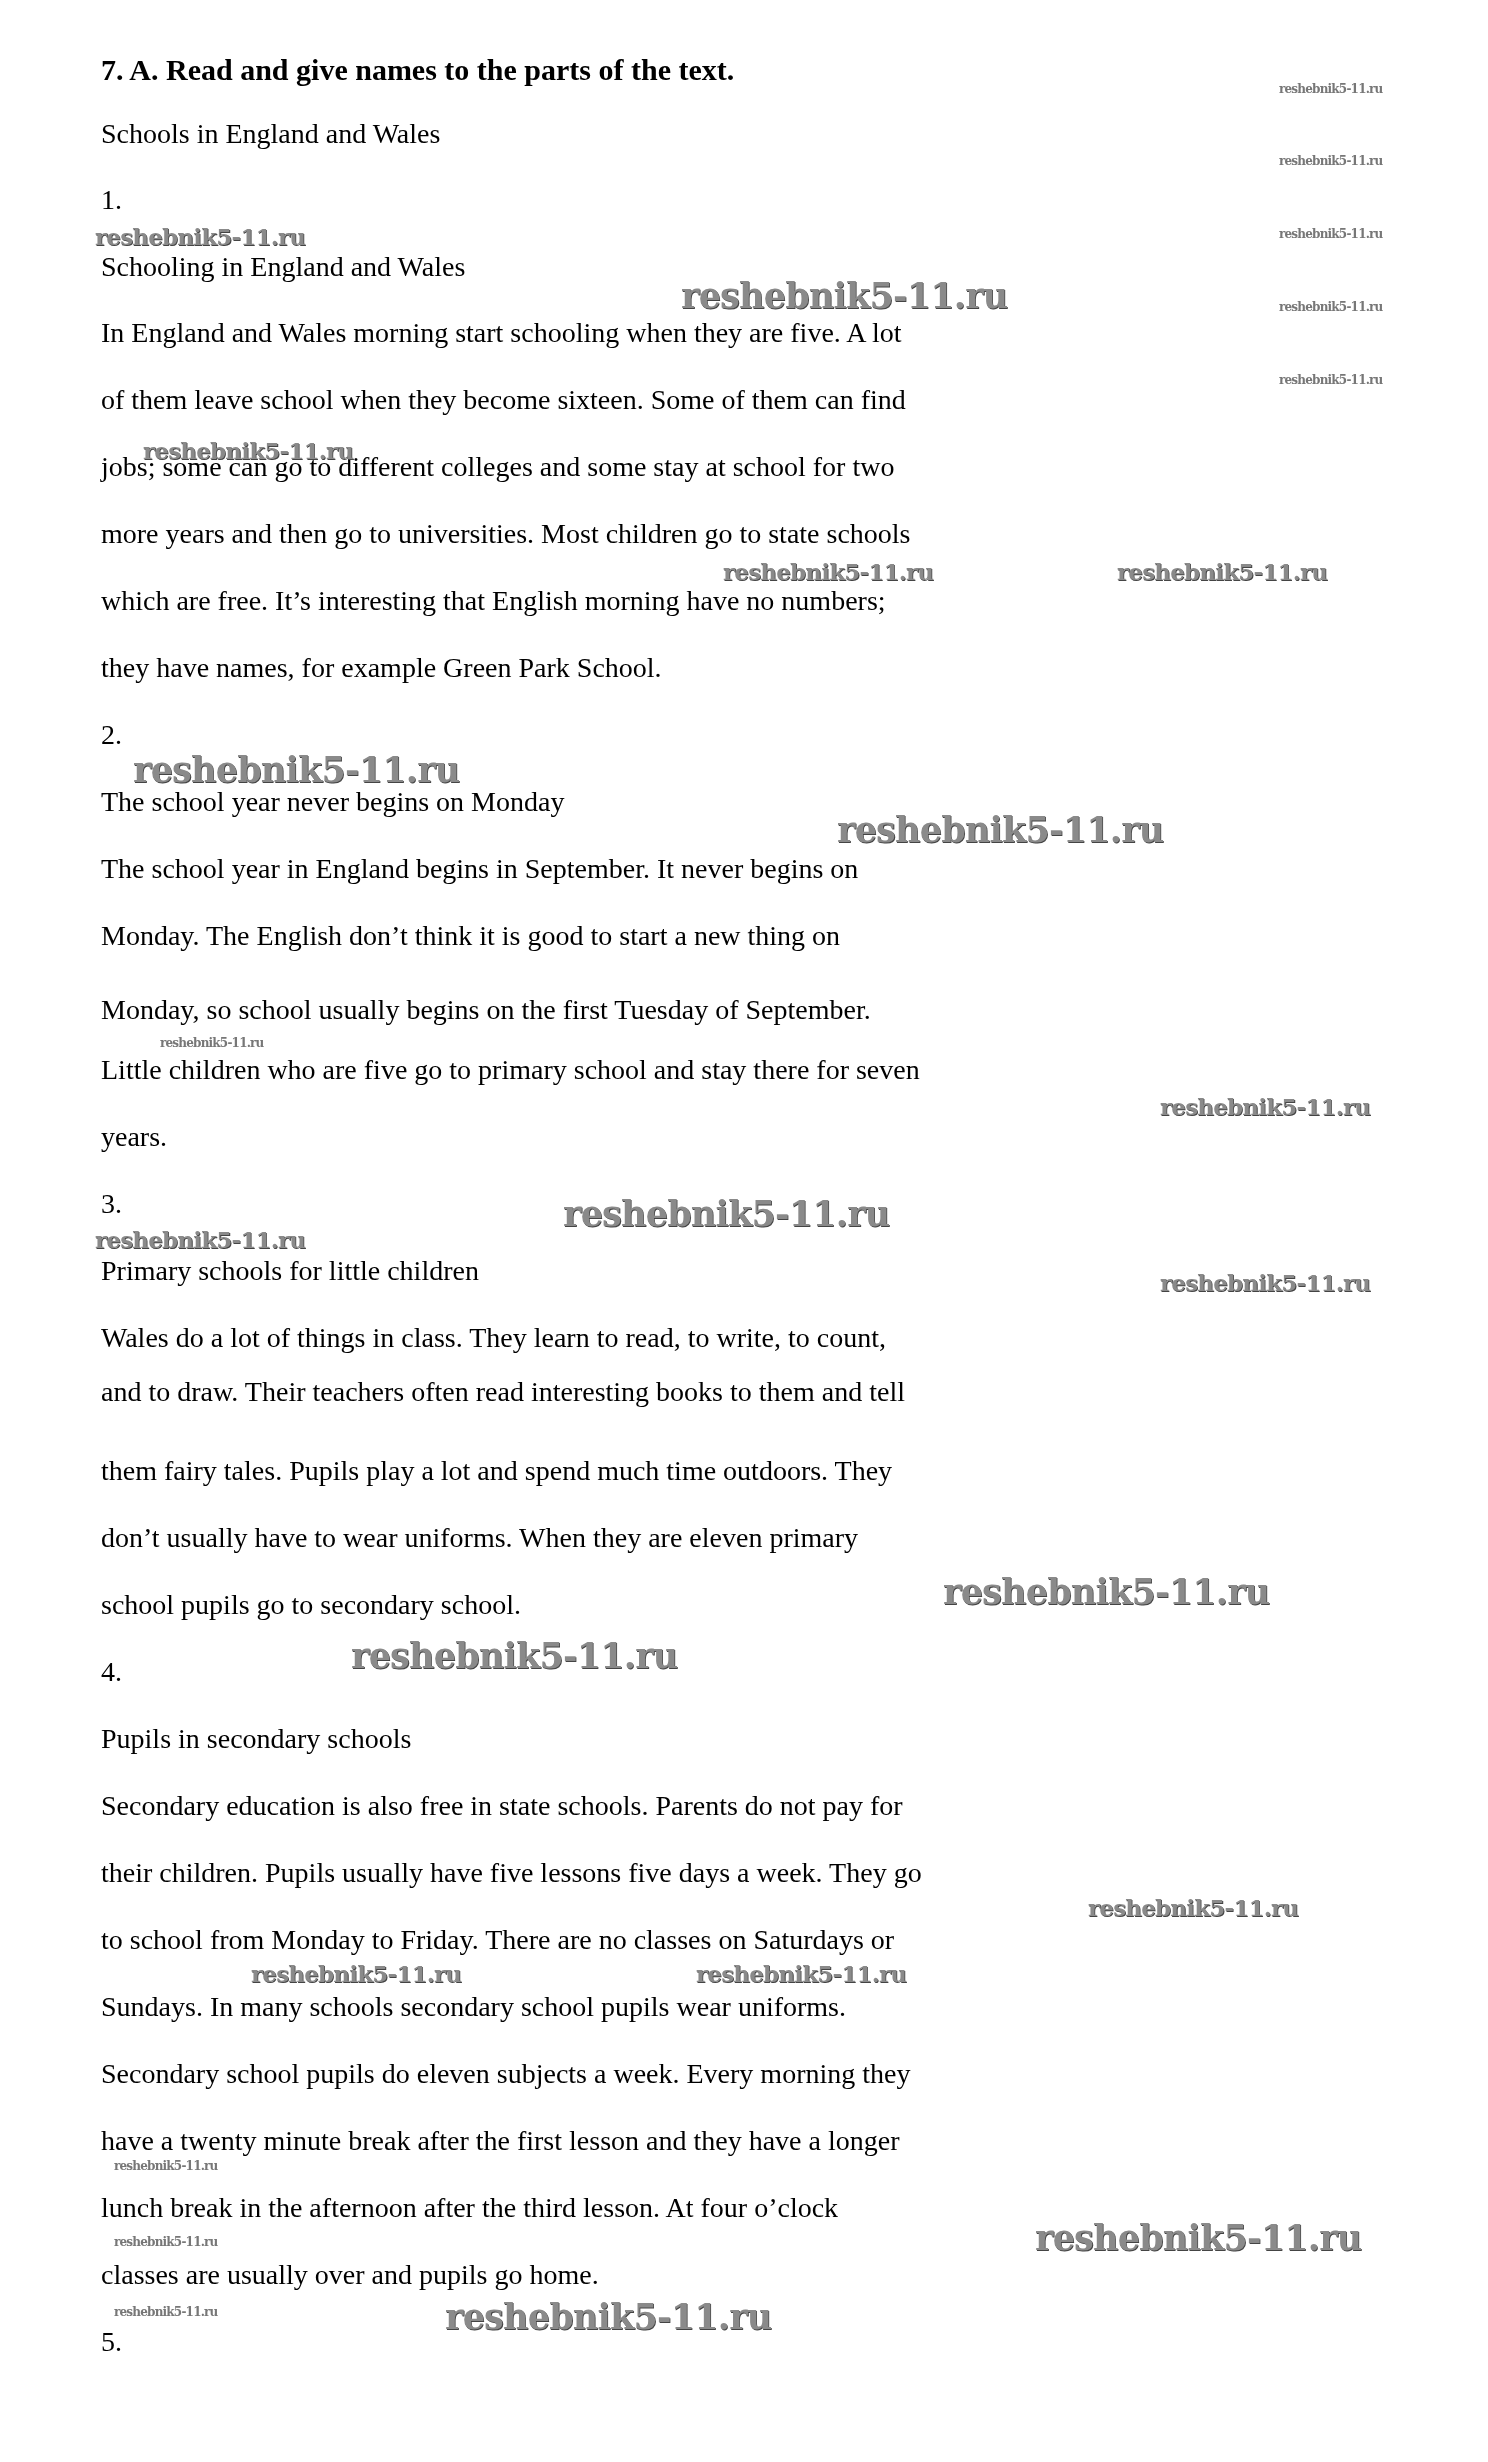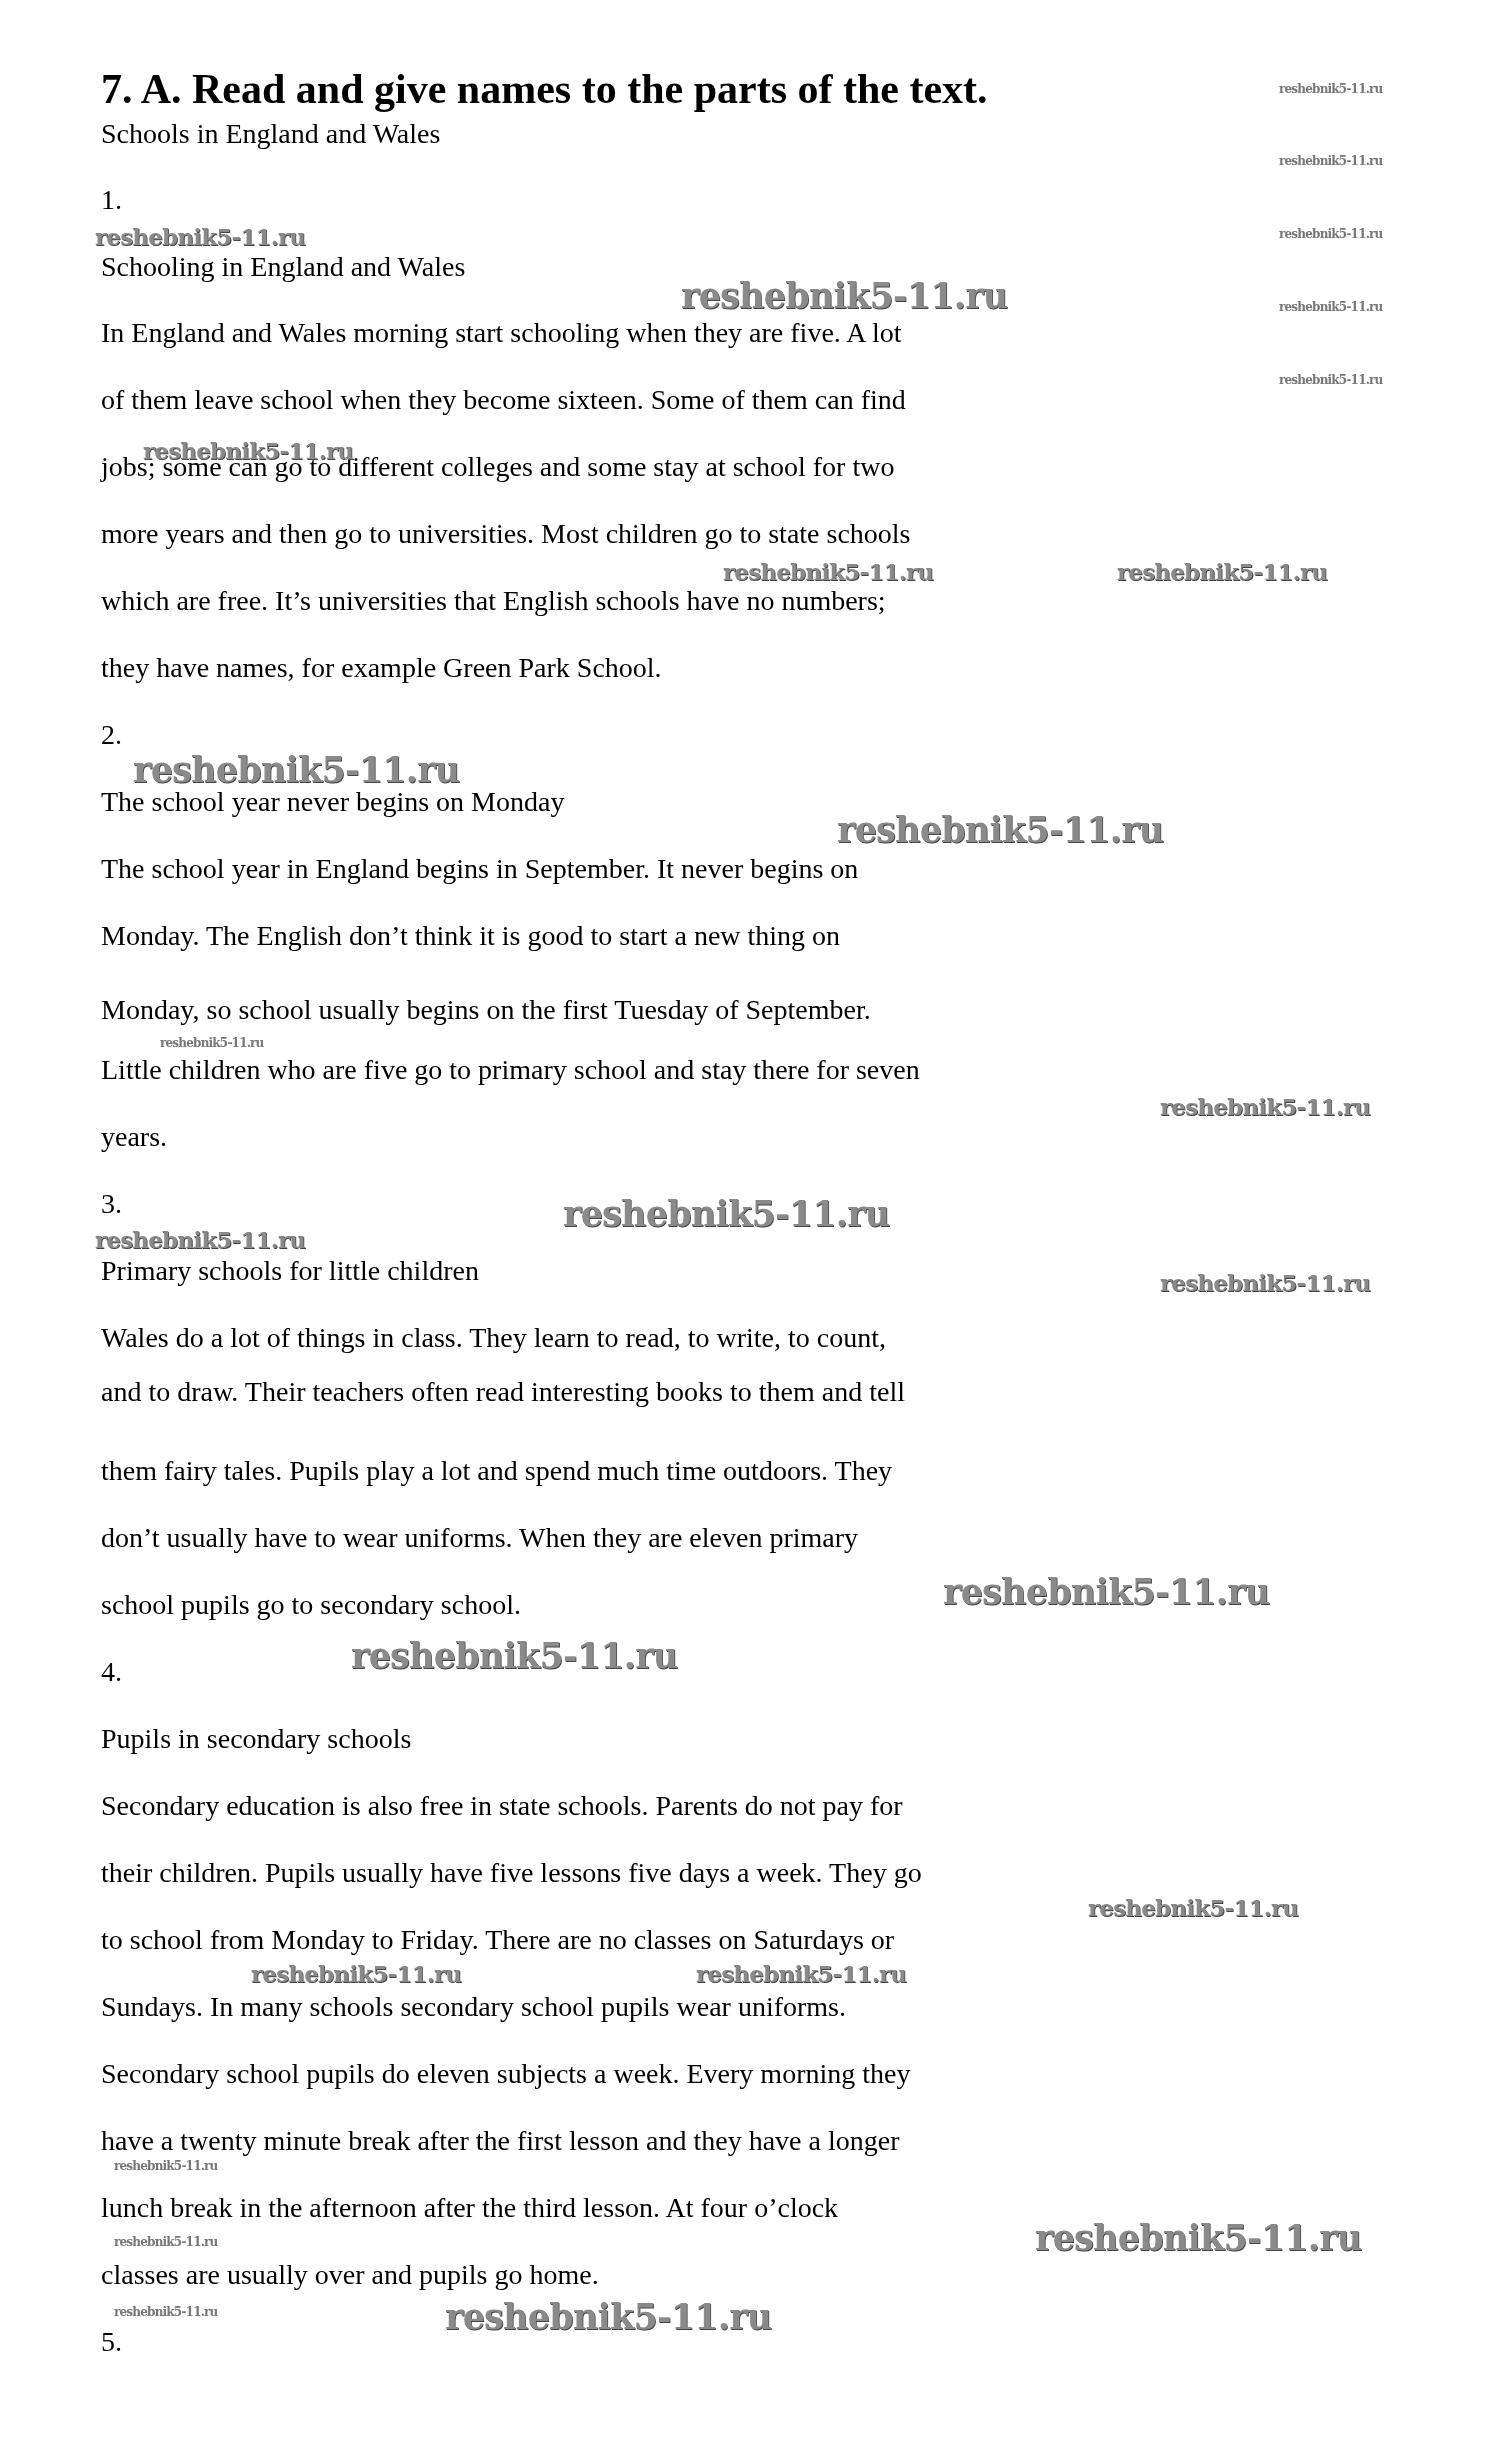--- a/index.html
+++ b/index.html
@@ -1,39 +1,39 @@
 <!DOCTYPE html>
 <html style="font-size:12px"><head>
 <meta charset="utf-8">
 <style>
   html, body { margin:0; padding:0; background:#fff; }
   body { width:1489px; height:2462px; position:relative; overflow:hidden;
          font-family:"Liberation Serif","DejaVu Serif",serif; color:#000; }
   .ln { position:absolute; left:101px; font-size:28px; line-height:1; white-space:nowrap; }
-  .title { font-weight:bold; font-size:42px;margin-top:13px; }
+  .title { font-weight:bold; font-size:30px; }
   .wm { position:absolute; font-family:"DejaVu Serif",serif; font-weight:bold; color:#8a8a8a;
         white-space:nowrap; text-shadow:0.8px 0.8px 0 #444; letter-spacing:-0.8px; }
   .wm.s { font-size:12px; color:#777; text-shadow:none; }
   .wm.m { font-size:23px; }
   .wm.l { font-size:35px; }
 </style>
 </head>
 <body>
 
 <div>
   <div class="ln title" style="top:55px">7. A. Read and give names to the parts of the text.</div>
   <div class="ln" style="top:120px">Schools in England and Wales</div>
 
   <div class="ln" style="top:186px">1.</div>
   <div class="ln" style="top:253px">Schooling in England and Wales</div>
   <div class="ln" style="top:319px">In England and Wales morning start schooling when they are five. A lot</div>
   <div class="ln" style="top:386px">of them leave school when they become sixteen. Some of them can find</div>
   <div class="ln" style="top:453px">jobs; some can go to different colleges and some stay at school for two</div>
   <div class="ln" style="top:520px">more years and then go to universities. Most children go to state schools</div>
-  <div class="ln" style="top:587px">which are free. It’s universities that English schools have no numbers;</div>
+  <div class="ln" style="top:587px">which are free. It’s interesting that English morning have no numbers;</div>
   <div class="ln" style="top:654px">they have names, for example Green Park School.</div>
 
   <div class="ln" style="top:721px">2.</div>
   <div class="ln" style="top:788px">The school year never begins on Monday</div>
   <div class="ln" style="top:855px">The school year in England begins in September. It never begins on</div>
   <div class="ln" style="top:922px">Monday. The English don’t think it is good to start a new thing on</div>
   <div class="ln" style="top:996px">Monday, so school usually begins on the first Tuesday of September.</div>
   <div class="ln" style="top:1056px">Little children who are five go to primary school and stay there for seven</div>
   <div class="ln" style="top:1123px">years.</div>
 

